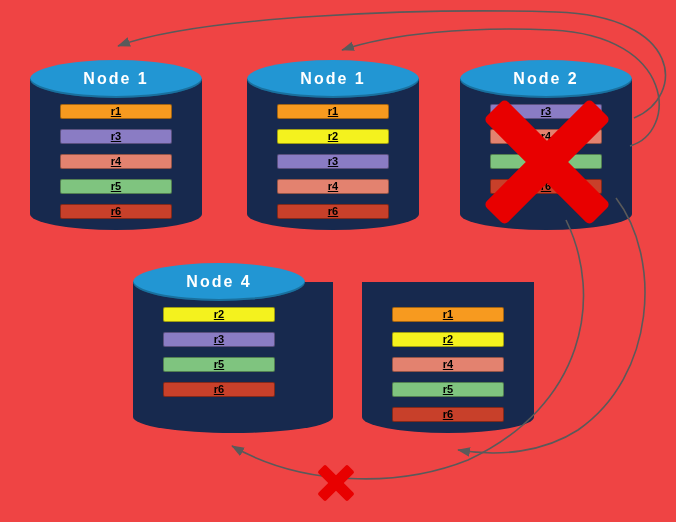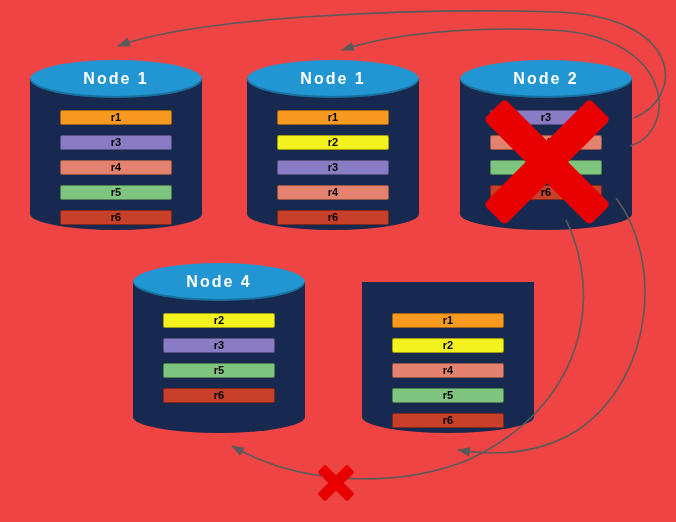--- a/index.html
+++ b/index.html
@@ -7,30 +7,30 @@
 
   .cyl{position:absolute;width:172px;height:170px;}
   .cyl-body{position:absolute;top:19px;left:0;width:100%;height:151px;
             background:var(--body,#17294E);
             border-radius:0 0 50% 50% / 0 0 16px 16px;}
   .cyl-top{position:absolute;top:0;left:0;width:172px;height:38px;border-radius:50%;
            background:var(--top,#2296D3);
            box-shadow:inset 0 -2px 0 rgba(0,0,0,0.25);
            display:flex;align-items:center;justify-content:center;
            color:var(--titletext,#FFFFFF);font-weight:bold;font-size:16px;letter-spacing:2px;}
-  .rows{position:absolute;top:50px;left:30px;width:112px;}
+  .rows{position:absolute;top:44px;left:30px;width:112px;text-decoration:underline;}
   .row{height:15px;margin-bottom:10px;border-radius:2px;
        border:1px solid rgba(0,0,0,0.35);box-sizing:border-box;
        text-align:center;font-size:11px;font-weight:bold;line-height:13px;
        color:var(--rowtext,#000000);}
 
   .n1{left:30px;top:60px;}
   .n2{left:247px;top:60px;}
   .n3{left:460px;top:60px;}
-  .n4{left:133px;top:263px;}
+  .n4{left:133px;top:263px;padding-left:28px;}
   .n5{left:362px;top:263px;}
 
   #arrow-layer{position:absolute;left:0;top:0;z-index:4;pointer-events:none;}
   .x-overlay{position:absolute;z-index:5;pointer-events:none;}
 </style>
 </head>
 <body>
 
 <div id="canvas">
 

